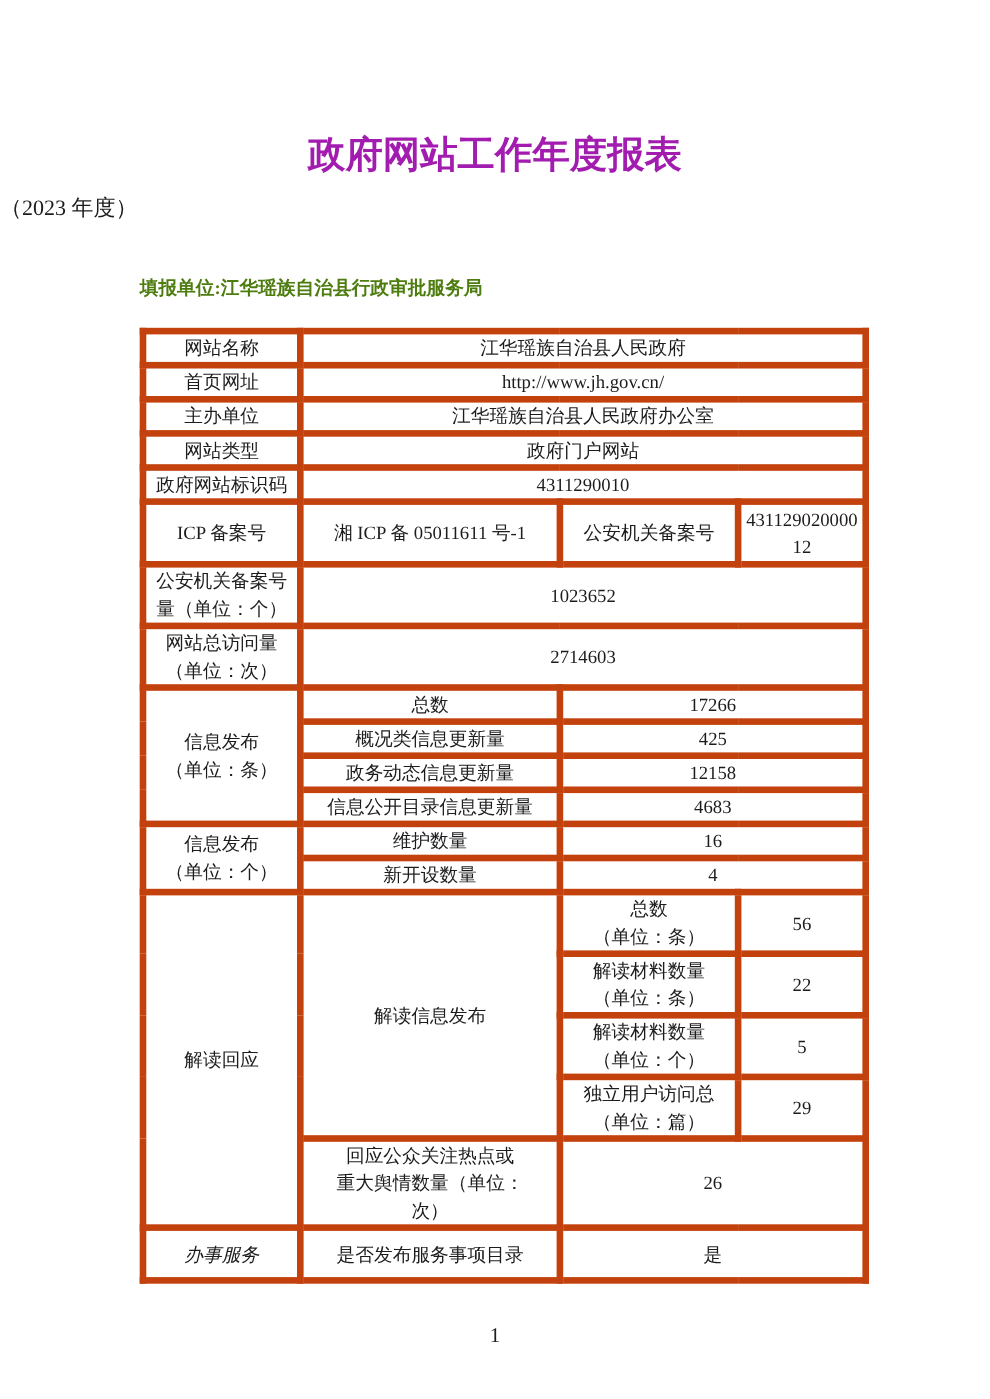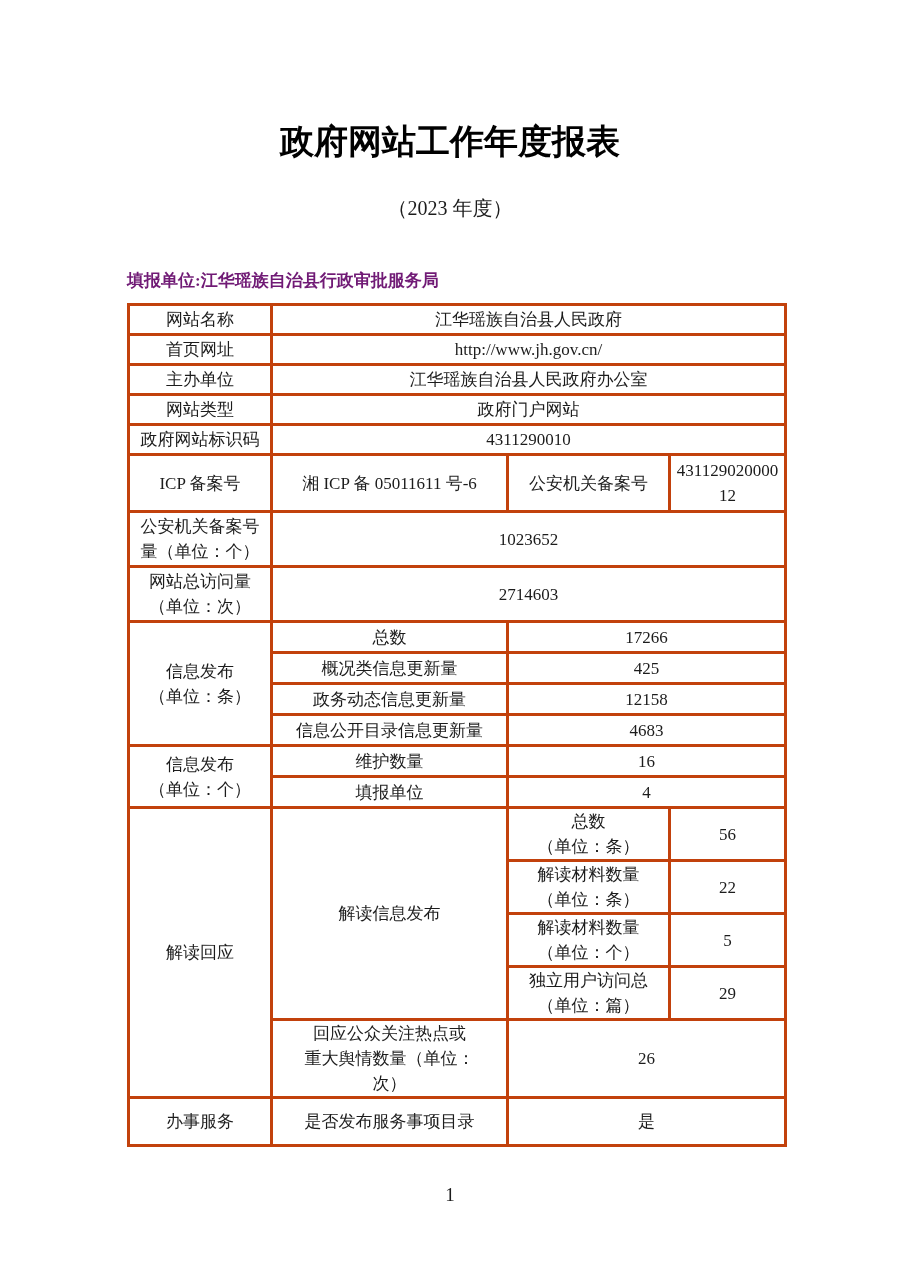--- a/index.html
+++ b/index.html
@@ -8,62 +8,62 @@
     font-family:"Liberation Serif","DejaVu Serif",serif;
     color:#1c1c1c;
     overflow:hidden;
   }
   .title {
     margin-top:118px;
     text-align:center;
     font-size:34px;
     line-height:46px;
     font-weight:bold;
-    color:#000000;
+    color:#a21caf;
     font-family:"Liberation Sans","DejaVu Sans",sans-serif;
   }
   .subtitle {
-    margin-top:29px;
-    text-align:center;
+    margin-top:10px;
+    text-align:left;
     font-size:20px;
     line-height:30px;
   }
   .unit-line {
-    margin:46px 0 10px 127px;
+    margin:46px 0 24px 127px;
     font-size:17px;
     line-height:24px;
     font-weight:bold;
-    color:#701a75;
+    color:#4d7c0f;
   }
   table.report {
     margin-left:127px;
     width:657px;
     border-collapse:collapse;
     table-layout:fixed;
   }
   table.report td {
-    border:3px solid #c2410c;
+    border:6px solid #c2410c;
     text-align:center;
     vertical-align:middle;
     font-size:17px;
     line-height:25px;
     padding:0 4px;
     overflow:hidden;
   }
   tr.h30 { height:30px; }
   tr.h57 { height:57px; }
   tr.h55 { height:55px; }
   tr.h31 { height:31px; }
   tr.h52 { height:52px; }
   tr.h78 { height:78px; }
   tr.h48 { height:48px; }
   .preline { white-space:pre-line; }
   .lh26 { line-height:26px; }
   .break-num { word-break:break-all; line-height:26px; padding:0 8px;margin-top:48px; }
-  .cell-bottom { vertical-align:bottom; padding-bottom:3px; }
+  .cell-bottom { vertical-align:bottom; padding-bottom:3px;font-style:italic; }
   .cell-top { vertical-align:top; padding-top:5px;font-family:Liberation Serif, serif; }
   .page-num {
     margin-top:36px;
     text-align:center;
     font-size:19px;
     line-height:24px;
   }
 </style>
 </head>
 <body>
@@ -96,21 +96,21 @@
     <tr class="h30">
       <td>网站类型</td>
       <td colspan="3">政府门户网站</td>
     </tr>
     <tr class="h30">
       <td>政府网站标识码</td>
       <td colspan="3">4311290010</td>
     </tr>
     <tr class="h57">
       <td>ICP 备案号</td>
-      <td>湘 ICP 备 05011611 号-6</td>
+      <td>湘 ICP 备 05011611 号-1</td>
       <td>公安机关备案号</td>
       <td class="break-num">43112902000012</td>
     </tr>
     <tr class="h55">
       <td class="preline">公安机关备案号
 量（单位：个）</td>
       <td colspan="3">1023652</td>
     </tr>
     <tr class="h55">
       <td class="preline">网站总访问量
@@ -135,21 +135,21 @@
       <td>信息公开目录信息更新量</td>
       <td colspan="2">4683</td>
     </tr>
     <tr class="h31">
       <td rowspan="2" class="preline">信息发布
 （单位：个）</td>
       <td>维护数量</td>
       <td colspan="2">16</td>
     </tr>
     <tr class="h31">
-      <td>填报单位</td>
+      <td>新开设数量</td>
       <td colspan="2">4</td>
     </tr>
     <tr class="h52">
       <td rowspan="5">解读回应</td>
       <td rowspan="4">解读信息发布</td>
       <td class="preline lh26">总数
 （单位：条）</td>
       <td>56</td>
     </tr>
     <tr class="h52">

